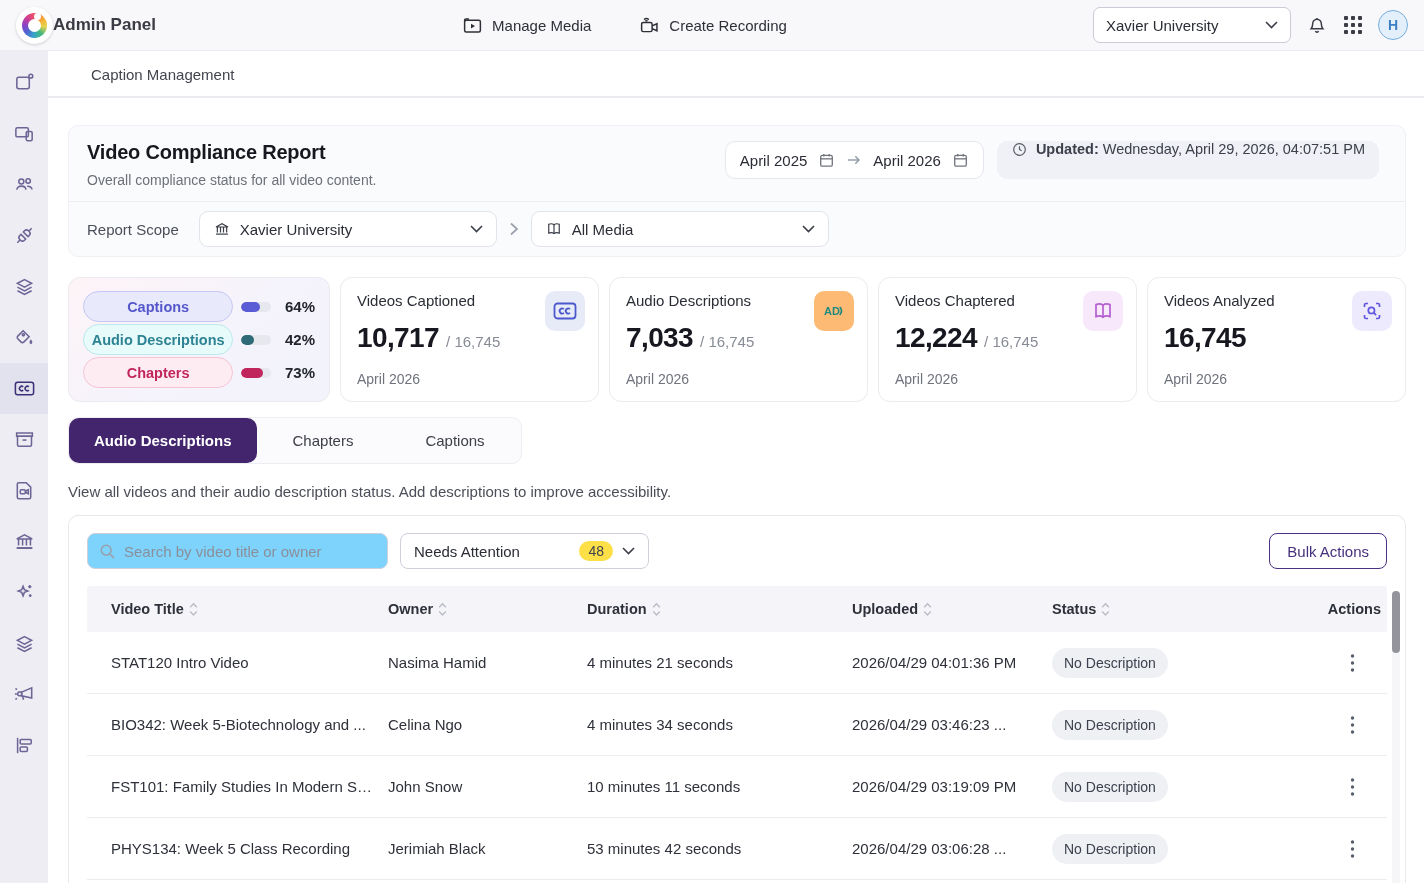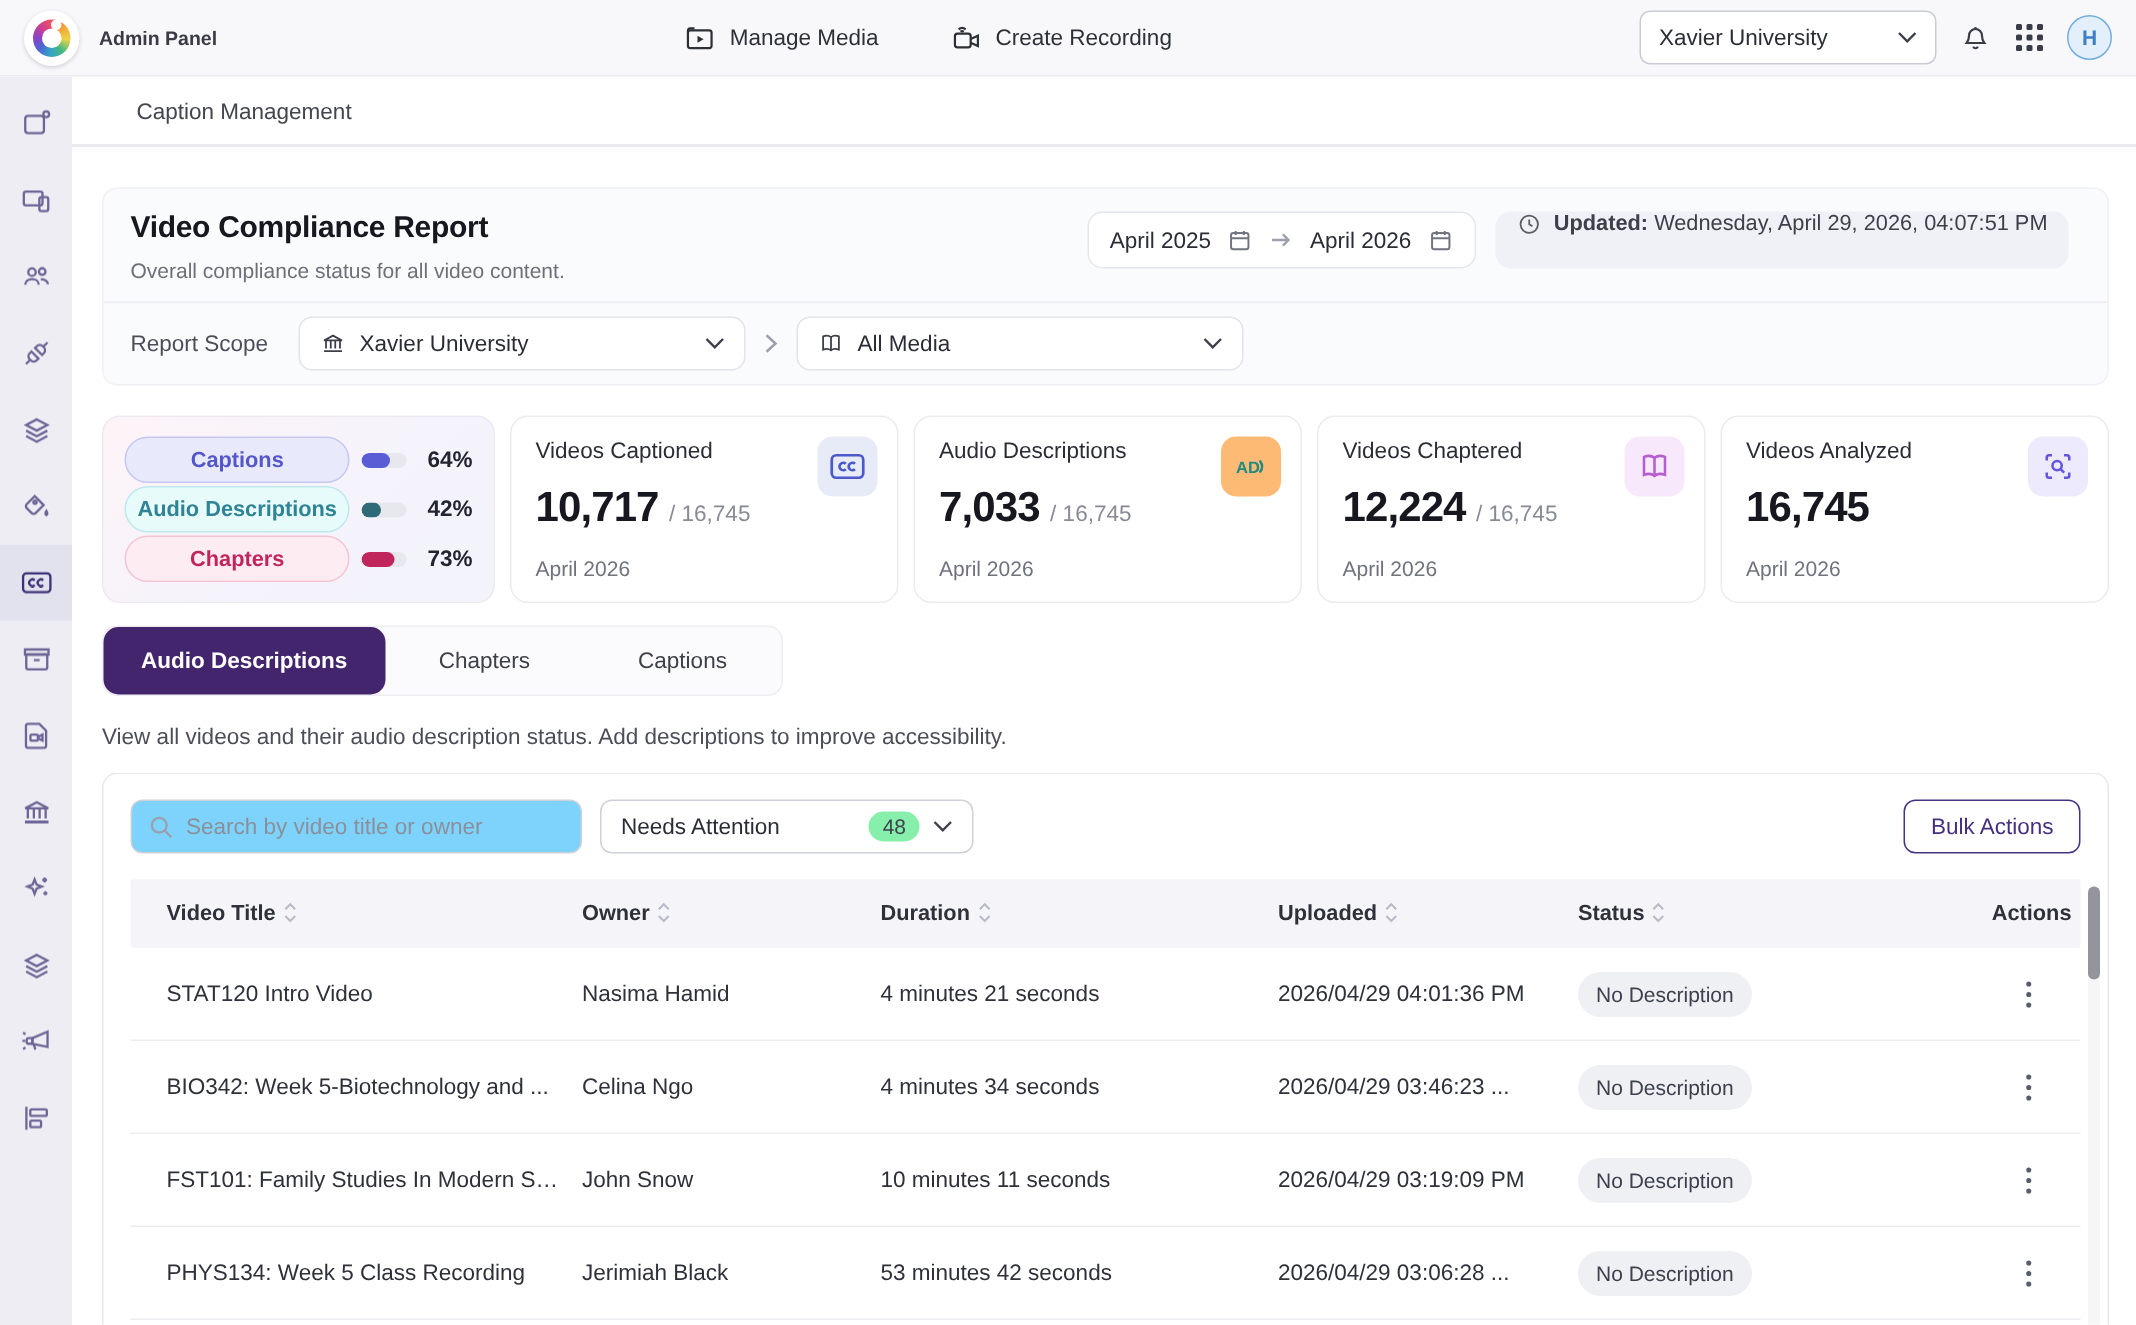--- a/index.html
+++ b/index.html
@@ -8,21 +8,21 @@
 
   
   .topbar { position:fixed; top:0; left:0; width:1424px; height:51px; background:#f8f8fb;
     display:flex; align-items:center; padding:0 16px; z-index:20; border-bottom:1px solid #ededf1; }
   .logo { width:37px; height:37px; border-radius:50%; background:#fff; box-shadow:0 1px 3px rgba(40,40,60,.2);
     display:flex; align-items:center; justify-content:center; flex:0 0 auto; }
   .logo-swirl { width:25px; height:25px; border-radius:50%; position:relative;
     background:conic-gradient(from 230deg,#4f63d2,#8f41c6,#d33f8d,#f2545b,#f7a833,#e8d44d,#45b97c,#35a3c9,#4f63d2); }
   .logo-swirl::after { content:""; position:absolute; inset:6px; background:#fff; border-radius:50%; }
   .logo-swirl::before { content:""; position:absolute; width:7px; height:7px; background:#fff; border-radius:50%; top:0px; left:12px; }
-  .app-title { font-size:13px; font-weight:700; color:#3a3b44; margin-left:13px; }
+  .app-title { font-size:17px; font-weight:700; color:#3a3b44; margin-left:0; }
   .top-center { flex:1; display:flex; justify-content:center; gap:48px; }
   .top-action { display:flex; align-items:center; gap:9px; font-size:15px; color:#2e3038; cursor:pointer; }
   .top-right { display:flex; align-items:center; gap:15px; }
   .org-select { width:198px; height:36px; background:#fff; border:1px solid #c9cbd6; border-radius:7px;
     display:flex; align-items:center; padding:0 12px; font-size:15px; color:#2b2d36; cursor:pointer; }
   .org-select .chev { margin-left:auto; }
   .avatar { width:30px; height:30px; border-radius:50%; background:#e3f0fb; border:1.5px solid #74aede;
     color:#3e80c2; font-size:14px; font-weight:700; display:flex; align-items:center; justify-content:center; }
   .iconbtn { display:flex; align-items:center; justify-content:center; cursor:pointer; }
 
@@ -93,27 +93,27 @@
   .table-card { margin-top:15px; height:373px; border:1px solid #e8e9ef; border-bottom:none; border-radius:10px 10px 0 0;
     background:#fff; padding:17px 18px 0; position:relative; overflow:hidden; }
   .toolbar { display:flex; align-items:center; }
   .search-box { width:301px; height:36px; border:1px solid #ced0da; border-radius:8px; background:#7dd3fc;
     display:flex; align-items:center; padding:0 11px; gap:8px; }
   .search-box input { border:none; outline:none; font-size:15px; color:#2b2d36; width:100%; background:transparent;
     font-family:"Liberation Sans", sans-serif; }
   .search-box input::placeholder { color:#8b8f9a; }
   .filter-select { margin-left:12px; width:249px; height:36px; border:1px solid #ced0da; border-radius:8px;
     display:flex; align-items:center; padding:0 13px; font-size:15px; color:#2b2d36; gap:9px; cursor:pointer; }
-  .filter-count { margin-left:auto; background:#86efac; border-radius:11px; padding:2px 9px; font-size:14px; color:#3e424d;text-align:right; }
+  .filter-count { margin-left:auto; background:#fde047; border-radius:11px; padding:2px 9px; font-size:14px; color:#3e424d;text-align:right; }
   .bulk-btn { margin-left:auto; height:36px; padding:0 17px; border:1.5px solid #4a3183; border-radius:8px;
     color:#46307e; font-size:15px; background:#fff; cursor:pointer; font-family:"Liberation Sans", sans-serif; }
 
   .grid-head, .grid-row { display:grid; grid-template-columns:301px 199px 265px 200px 230px minmax(0,1fr); align-items:center; }
   .grid-head { margin-top:17px; background:#f5f5f9; height:46px; border-radius:2px; }
-  .th { font-size:14.5px; font-weight:700; color:#2e313a; display:flex; align-items:flex-start; gap:5px; }
+  .th { font-size:14.5px; font-weight:700; color:#2e313a; display:flex; align-items:flex-end; gap:5px; }
   .th:first-child, .grid-row > :first-child { padding-left:24px; }
   .th.right { justify-content:flex-end; padding-right:6px; }
   .grid-row { height:62px; border-bottom:1px solid #ededf1; font-size:15px; color:#2e313a; }
   .cell { overflow:hidden; text-overflow:ellipsis; white-space:nowrap; padding-right:14px; }
   .status-pill { display:inline-block; background:#eef0f4; color:#3c414d; border-radius:15px; padding:7px 12px; font-size:14px; }
   .kebab { justify-self:end; padding-right:32px; cursor:pointer; display:flex; align-items:center; }
 
   .vscroll { position:absolute; top:75px; right:5px; bottom:0; width:8px; background:#f6f6f8; border-radius:4px; }
   .vthumb { width:8px; height:62px; background:#94949c; border-radius:4px; }
 

